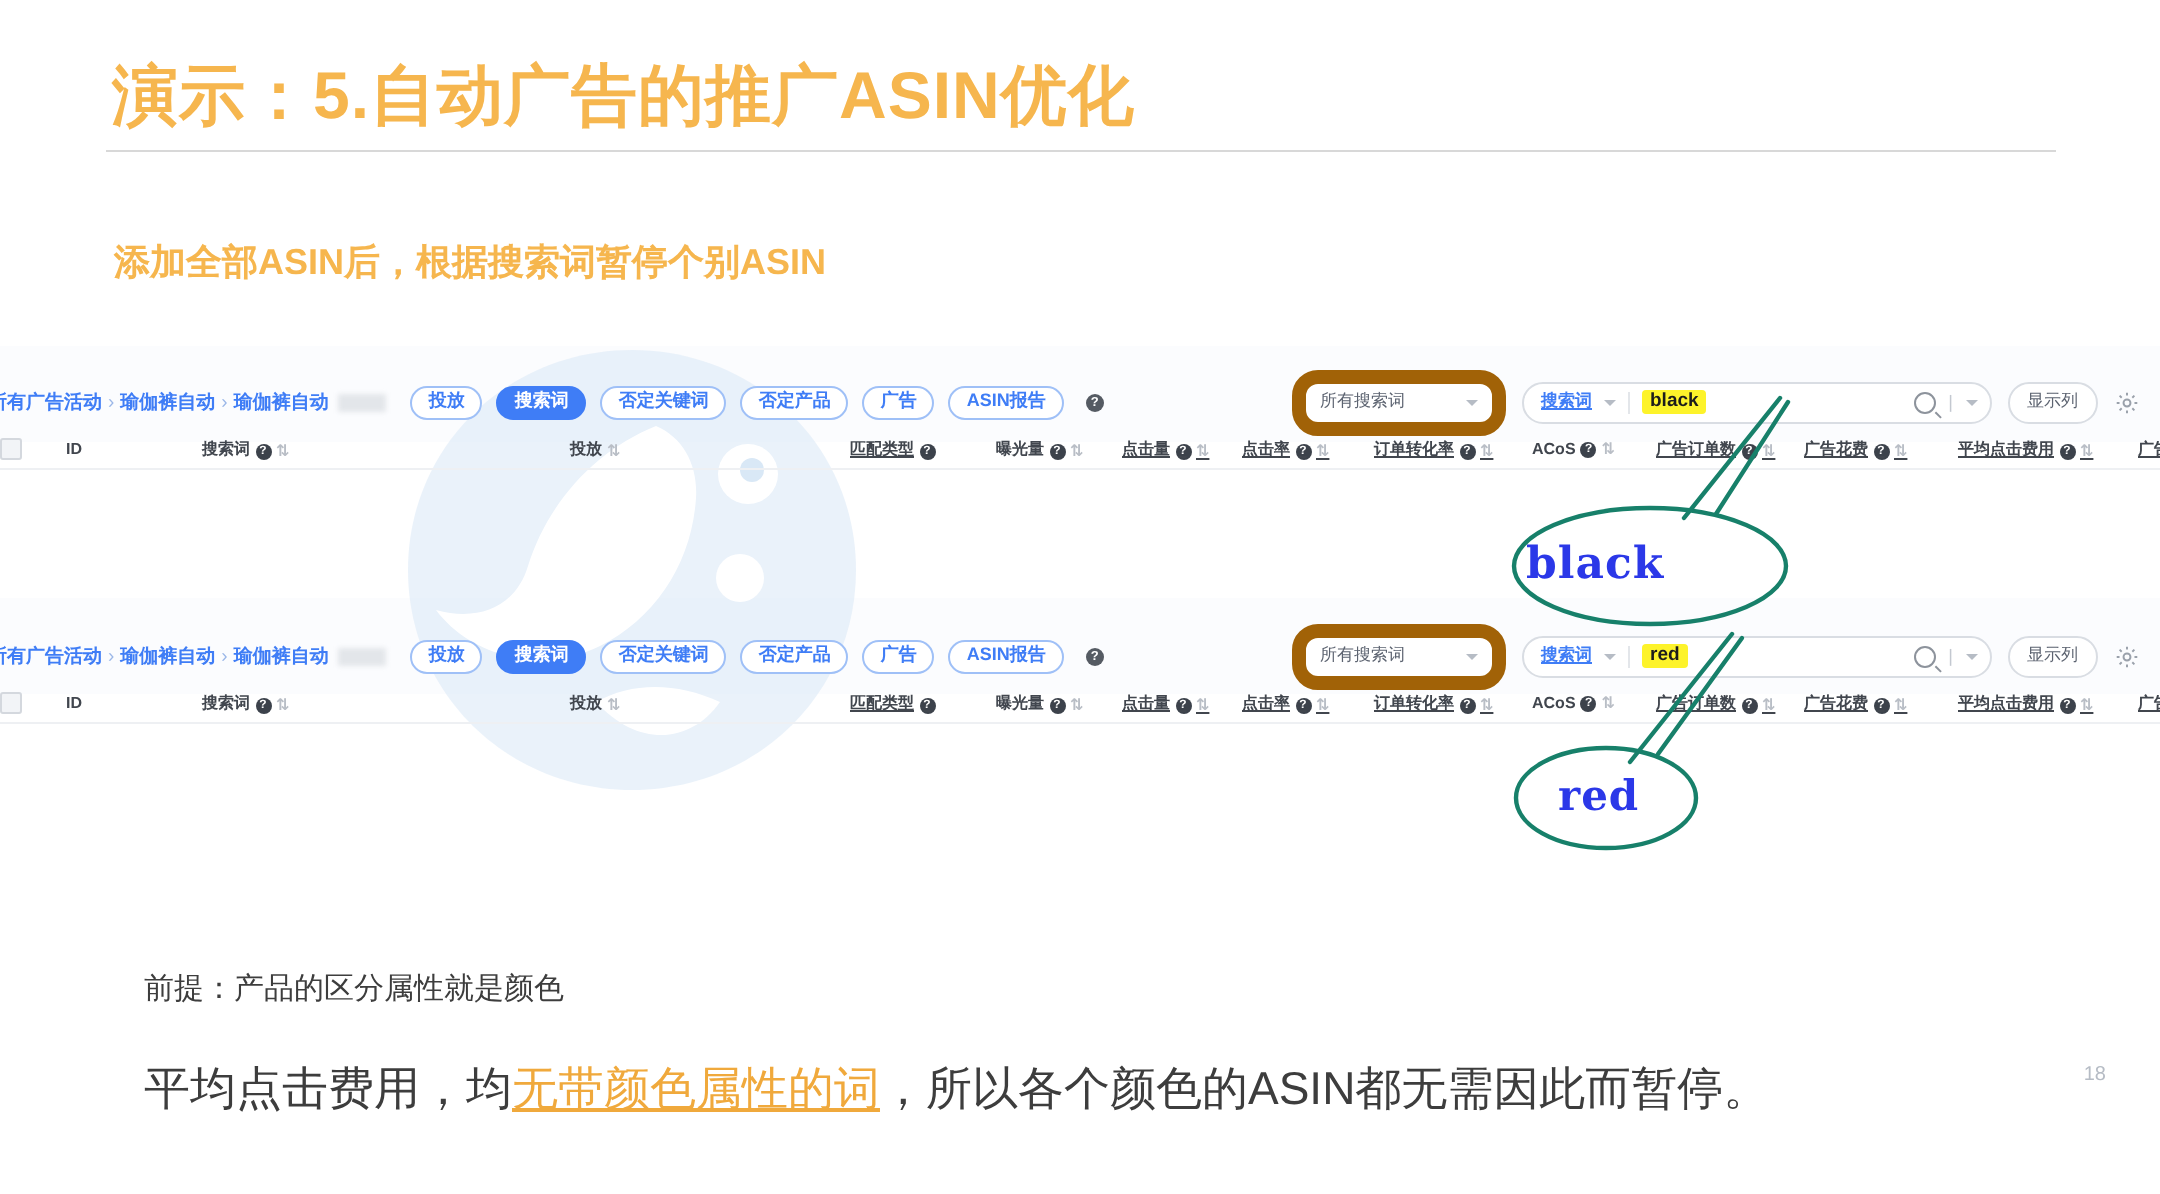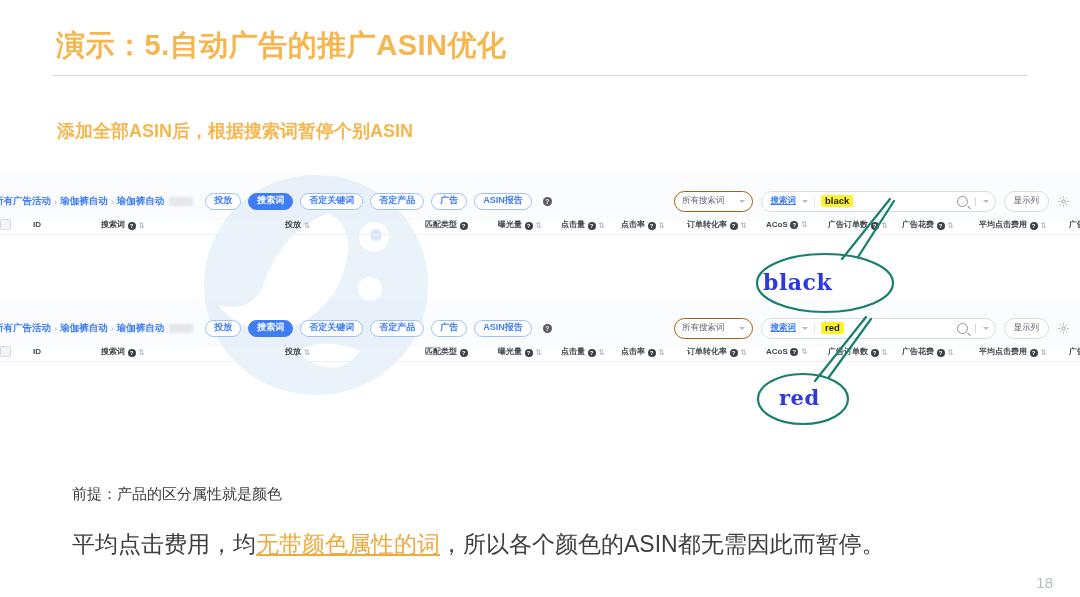--- a/index.html
+++ b/index.html
@@ -13,21 +13,21 @@
     font-family: "Liberation Sans", "DejaVu Sans", sans-serif;
     overflow: hidden;
     position: relative;
   }
 
   
   .slide-title {
     position: absolute;
     left: 56px;
     top: 26px;
-    font-size: 29px;
+    font-size: 33px;
     font-weight: 700;
     color: #f6b64e;
     letter-spacing: 0.5px;
     white-space: nowrap;
   }
   .title-rule {
     position: absolute;
     left: 53px;
     top: 75px;
     width: 975px;
@@ -135,31 +135,31 @@
   }
 
   .tb-right {
     position: absolute;
     right: 10px;
     display: flex;
     align-items: center;
     gap: 8px;
   }
   .sel-pill {
-    border: 1px solid #a16207;
+    border: 7px solid #a16207;
     border-radius: 13px;
     height: 19px;
     display: flex;
     align-items: center;
     padding: 0 7px;
     font-size: 8.5px;
     color: #5c6370;
     background: #fff;
     white-space: nowrap;
-    gap: 14px;
+    gap: 30px;
   }
   .caret {
     width: 0; height: 0;
     border-left: 3px solid transparent;
     border-right: 3px solid transparent;
     border-top: 3.5px solid #b6bcc5;
   }
   .search-group {
     border: 1px solid #d9dde3;
     border-radius: 13px;
@@ -245,21 +245,21 @@
     border-radius: 1.5px;
     flex: none;
   }
   .col {
     display: flex;
     align-items: flex-end;
     gap: 2.5px;
     white-space: nowrap;
     flex: none;
   }
-  .col.u { }
+  .col.u { text-decoration: underline; }
   .qdot {
     width: 8px; height: 8px;
     border-radius: 50%;
     background: #3c424b;
     color: #fff;
     font-size: 6px;
     line-height: 8px;
     text-align: center;
     font-weight: 700;
   }
@@ -295,22 +295,22 @@
     left: 72px;
     color: #3d3d3d;
     white-space: nowrap;
   }
   .foot-1 { top: 485px; font-size: 15px; }
   .foot-2 { top: 529px; font-size: 23px; }
   .hl-orange { color: #f0a93c; text-decoration: underline; }
   .pagenum {
     position: absolute;
     right: 27px;
-    top: 574px;
-    font-size: 15px;
+    top: 532px;
+    font-size: 10px;
     color: #b6bcc5;
     text-align: right;
   }
 </style>
 </head>
 <body>
 
 <div class="slide-title">演示：5.自动广告的推广ASIN优化</div>
 <div class="title-rule"></div>
 <div class="subtitle">添加全部ASIN后，根据搜索词暂停个别ASIN</div>

